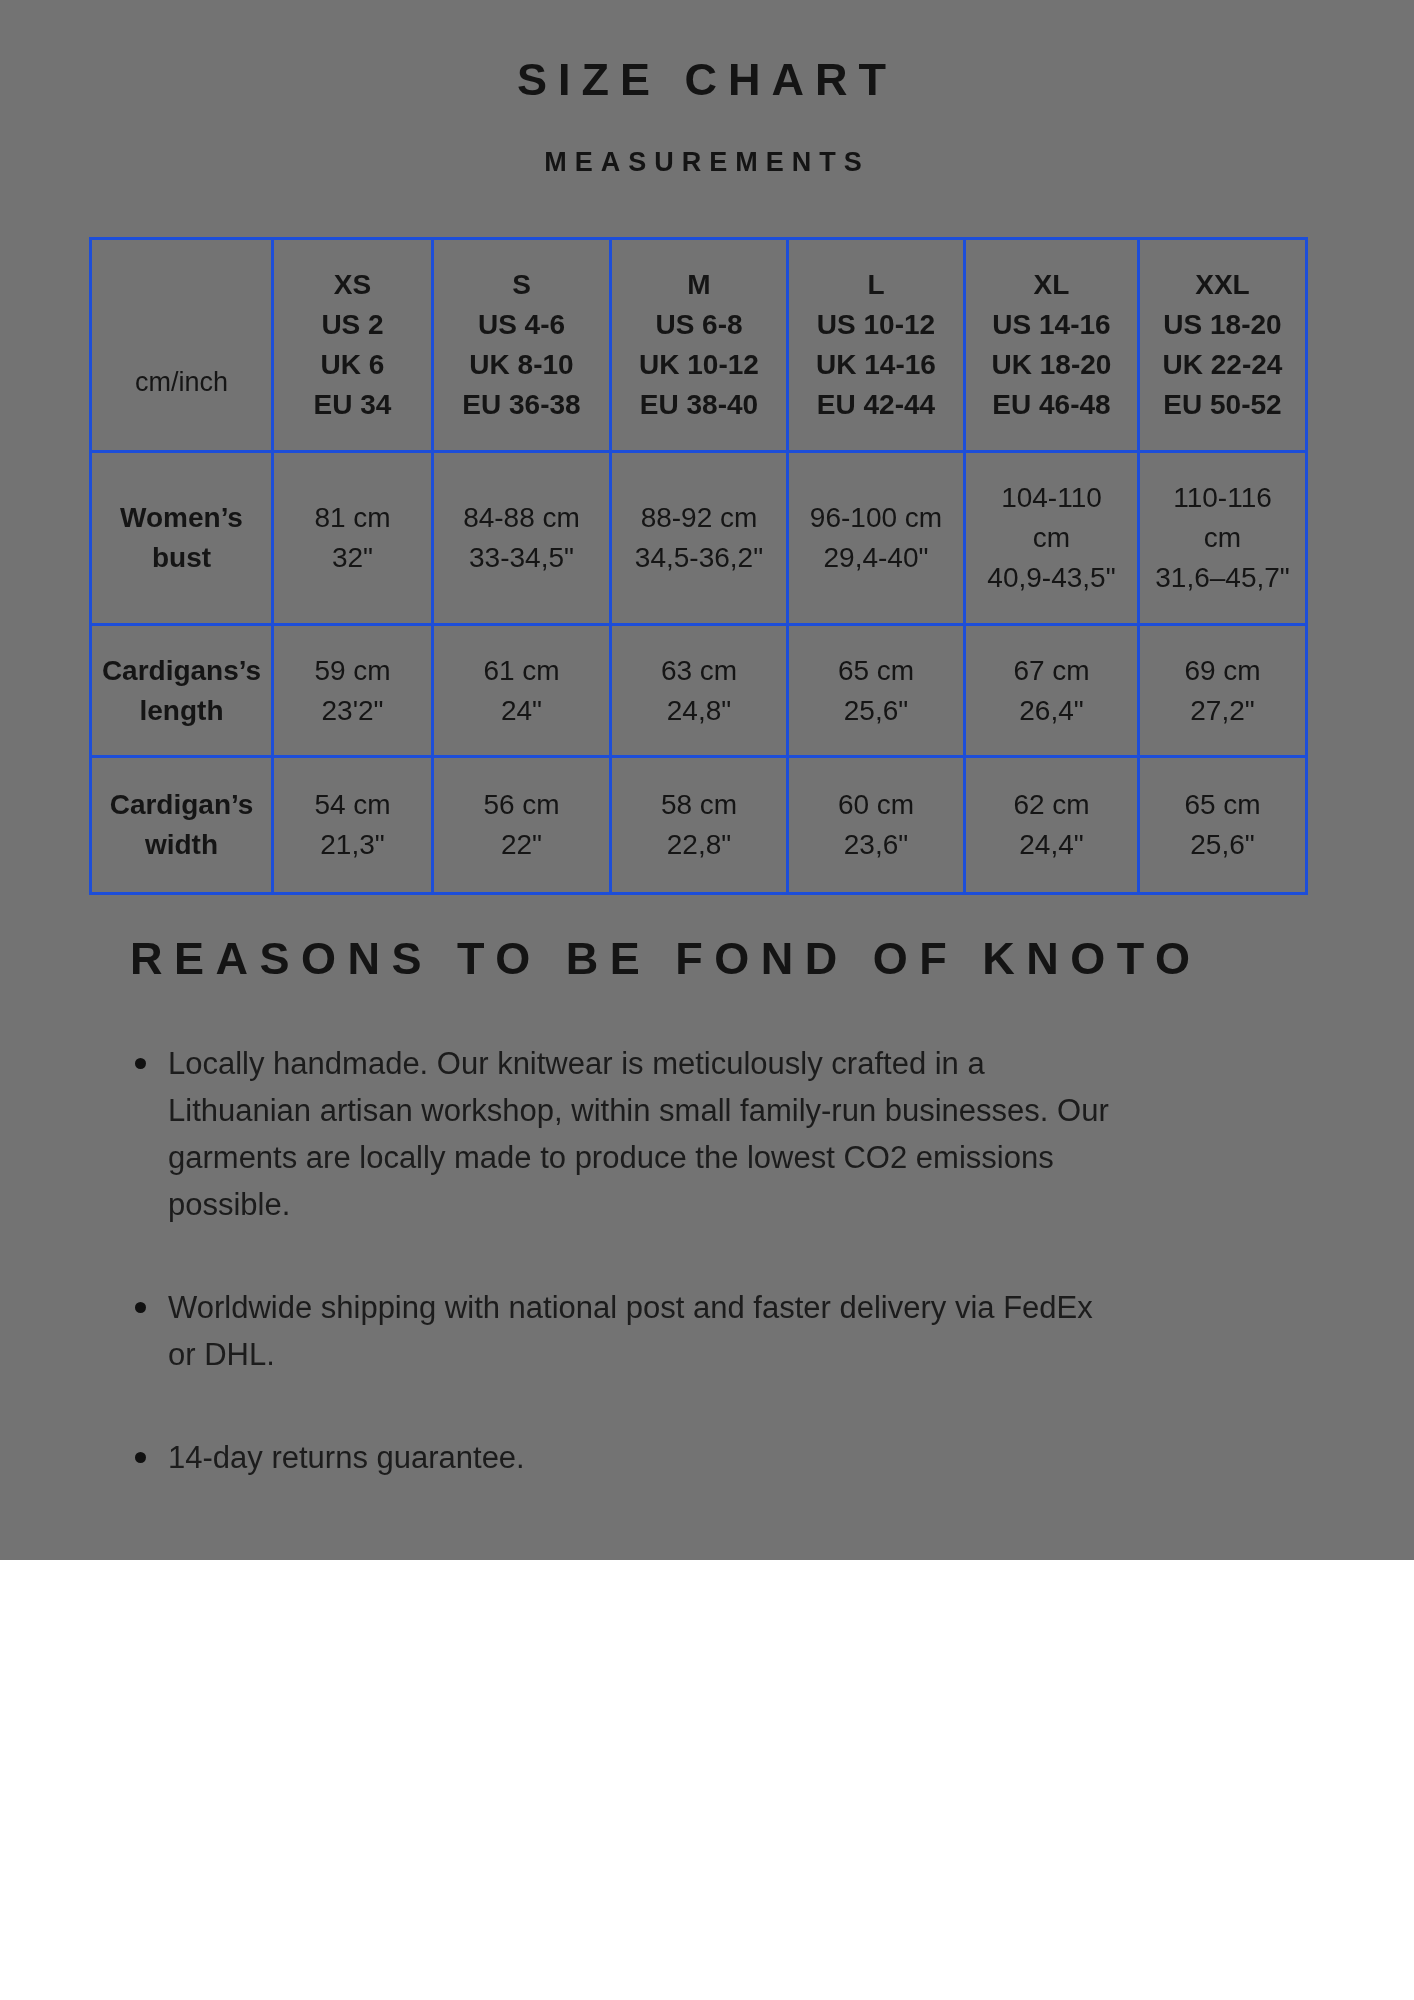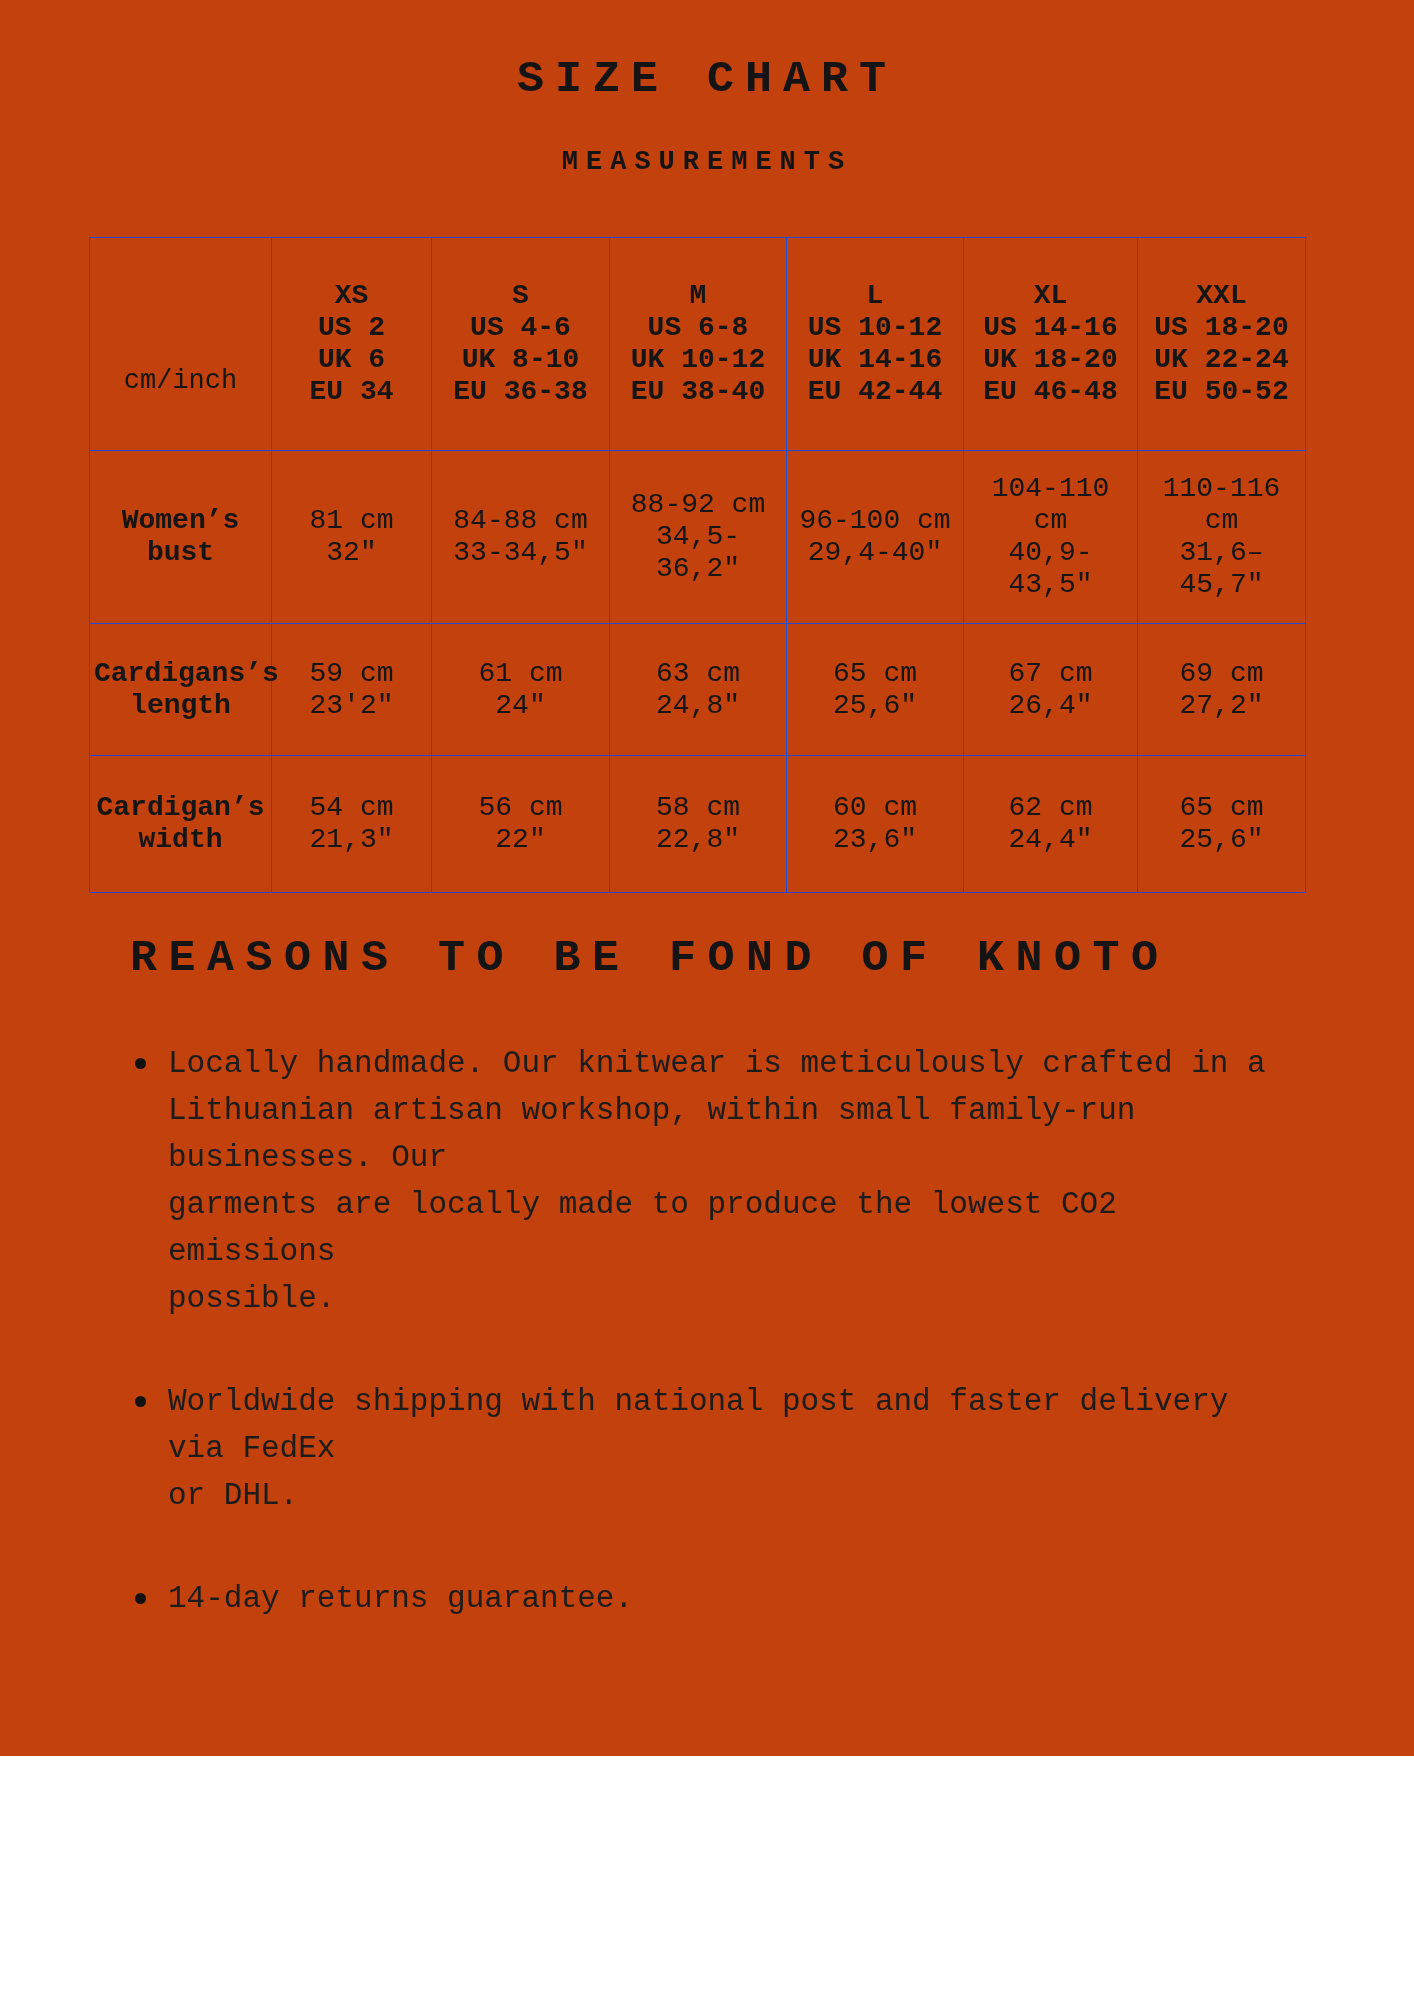--- a/index.html
+++ b/index.html
@@ -1,43 +1,43 @@
 <!DOCTYPE html>
 <html><head>
 <meta charset="utf-8">
 <style>
   html,body{margin:0;padding:0;background:#ffffff;}
   .page{
     position:relative;
-    width:1414px;height:1756px;
-    background:#c2410c;
-    font-family:Liberation Mono, monospace;
+    width:1414px;height:1560px;
+    background:#737373;
+    font-family:Liberation Sans, sans-serif;
     color:#1c1c1c;
     overflow:hidden;
   }
   .title-wrap{position:absolute;left:0;top:54px;width:1414px;text-align:center;}
   .page-title{
     font-size:45px;font-weight:700;letter-spacing:11px;
     color:#141414;white-space:nowrap;
   }
   .subtitle-wrap{position:absolute;left:0;top:147px;width:1414px;text-align:center;}
   .page-subtitle{
     font-size:27px;font-weight:700;letter-spacing:8px;
     color:#141414;white-space:nowrap;
   }
 
   .size-table-wrap{position:absolute;left:89px;top:237px;}
   table.size-table{
     border-collapse:collapse;table-layout:fixed;
     width:1216px;
   }
   table.size-table td,table.size-table th{
-    border:1px solid #1d4ed8;
+    border:3px solid #1d4ed8;
     text-align:center;vertical-align:middle;
-    font-size:28px;line-height:32px;
+    font-size:28px;line-height:40px;
     white-space:pre-line;
     padding:16px 4px;
     color:#151515;
   }
   tr.row-header{height:213px;}
   tr.row-bust{height:173px;}
   tr.row-length{height:132px;margin-top:32px;}
   tr.row-width{height:137px;}
   .unit-cell{font-weight:400;}
   .unit-cell span{position:relative;top:37px;display:inline-block;font-size:27px;}

